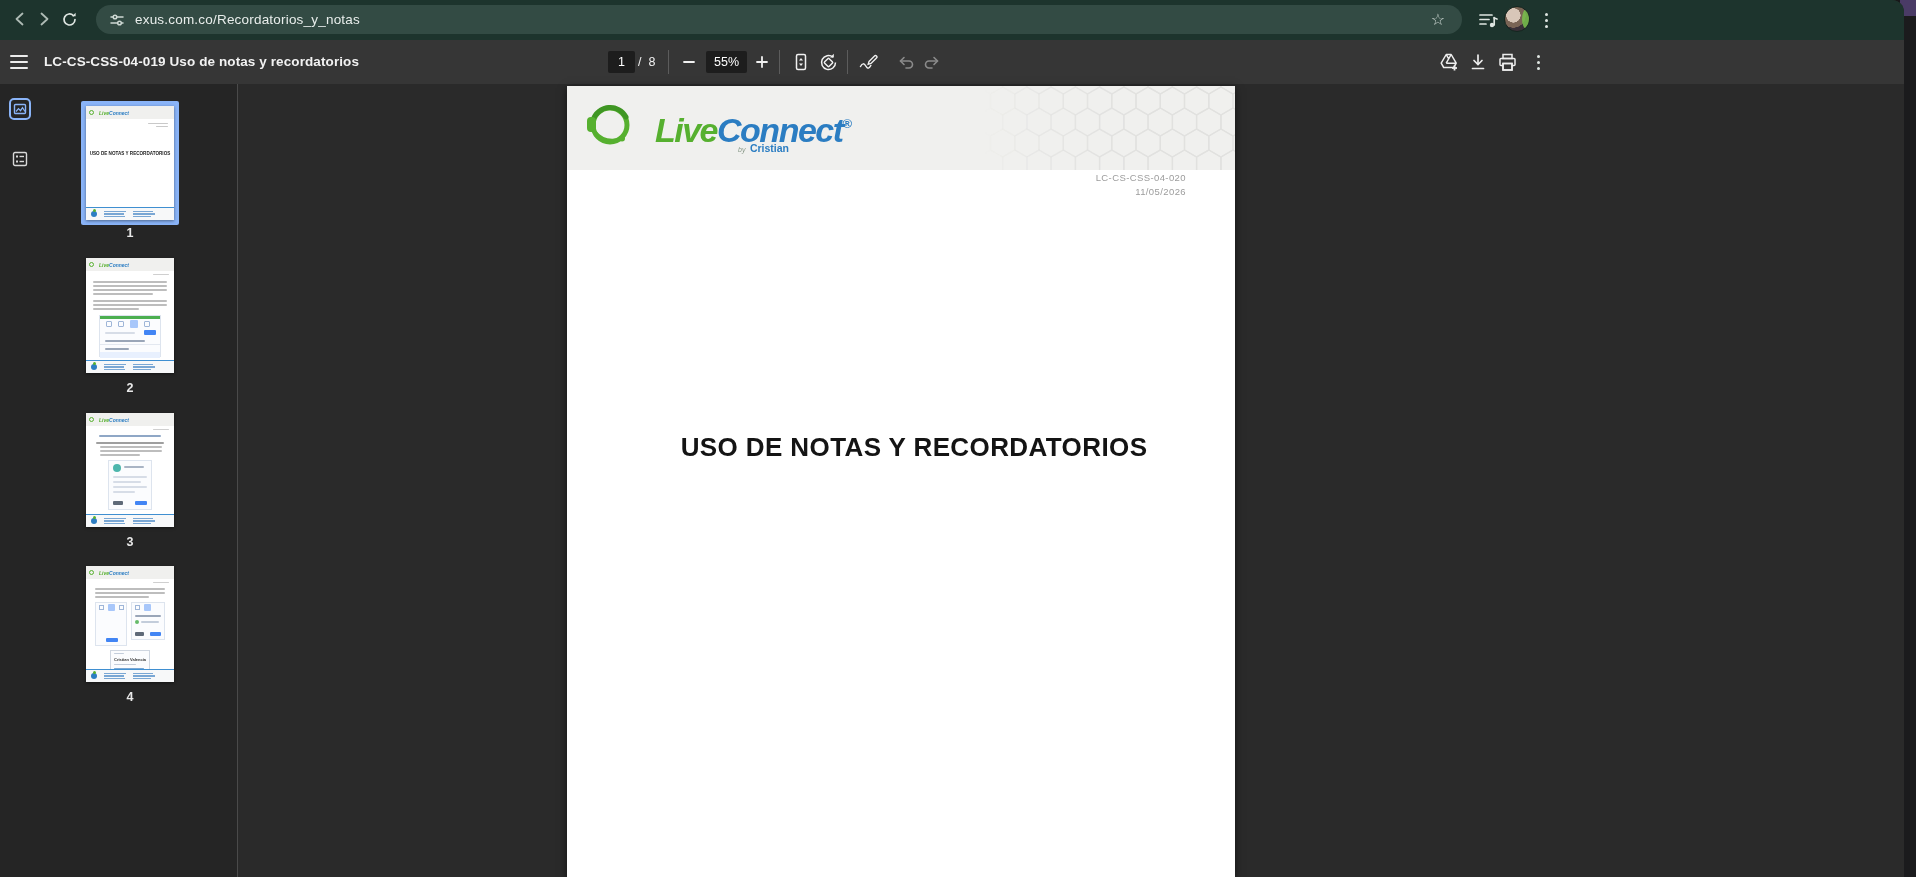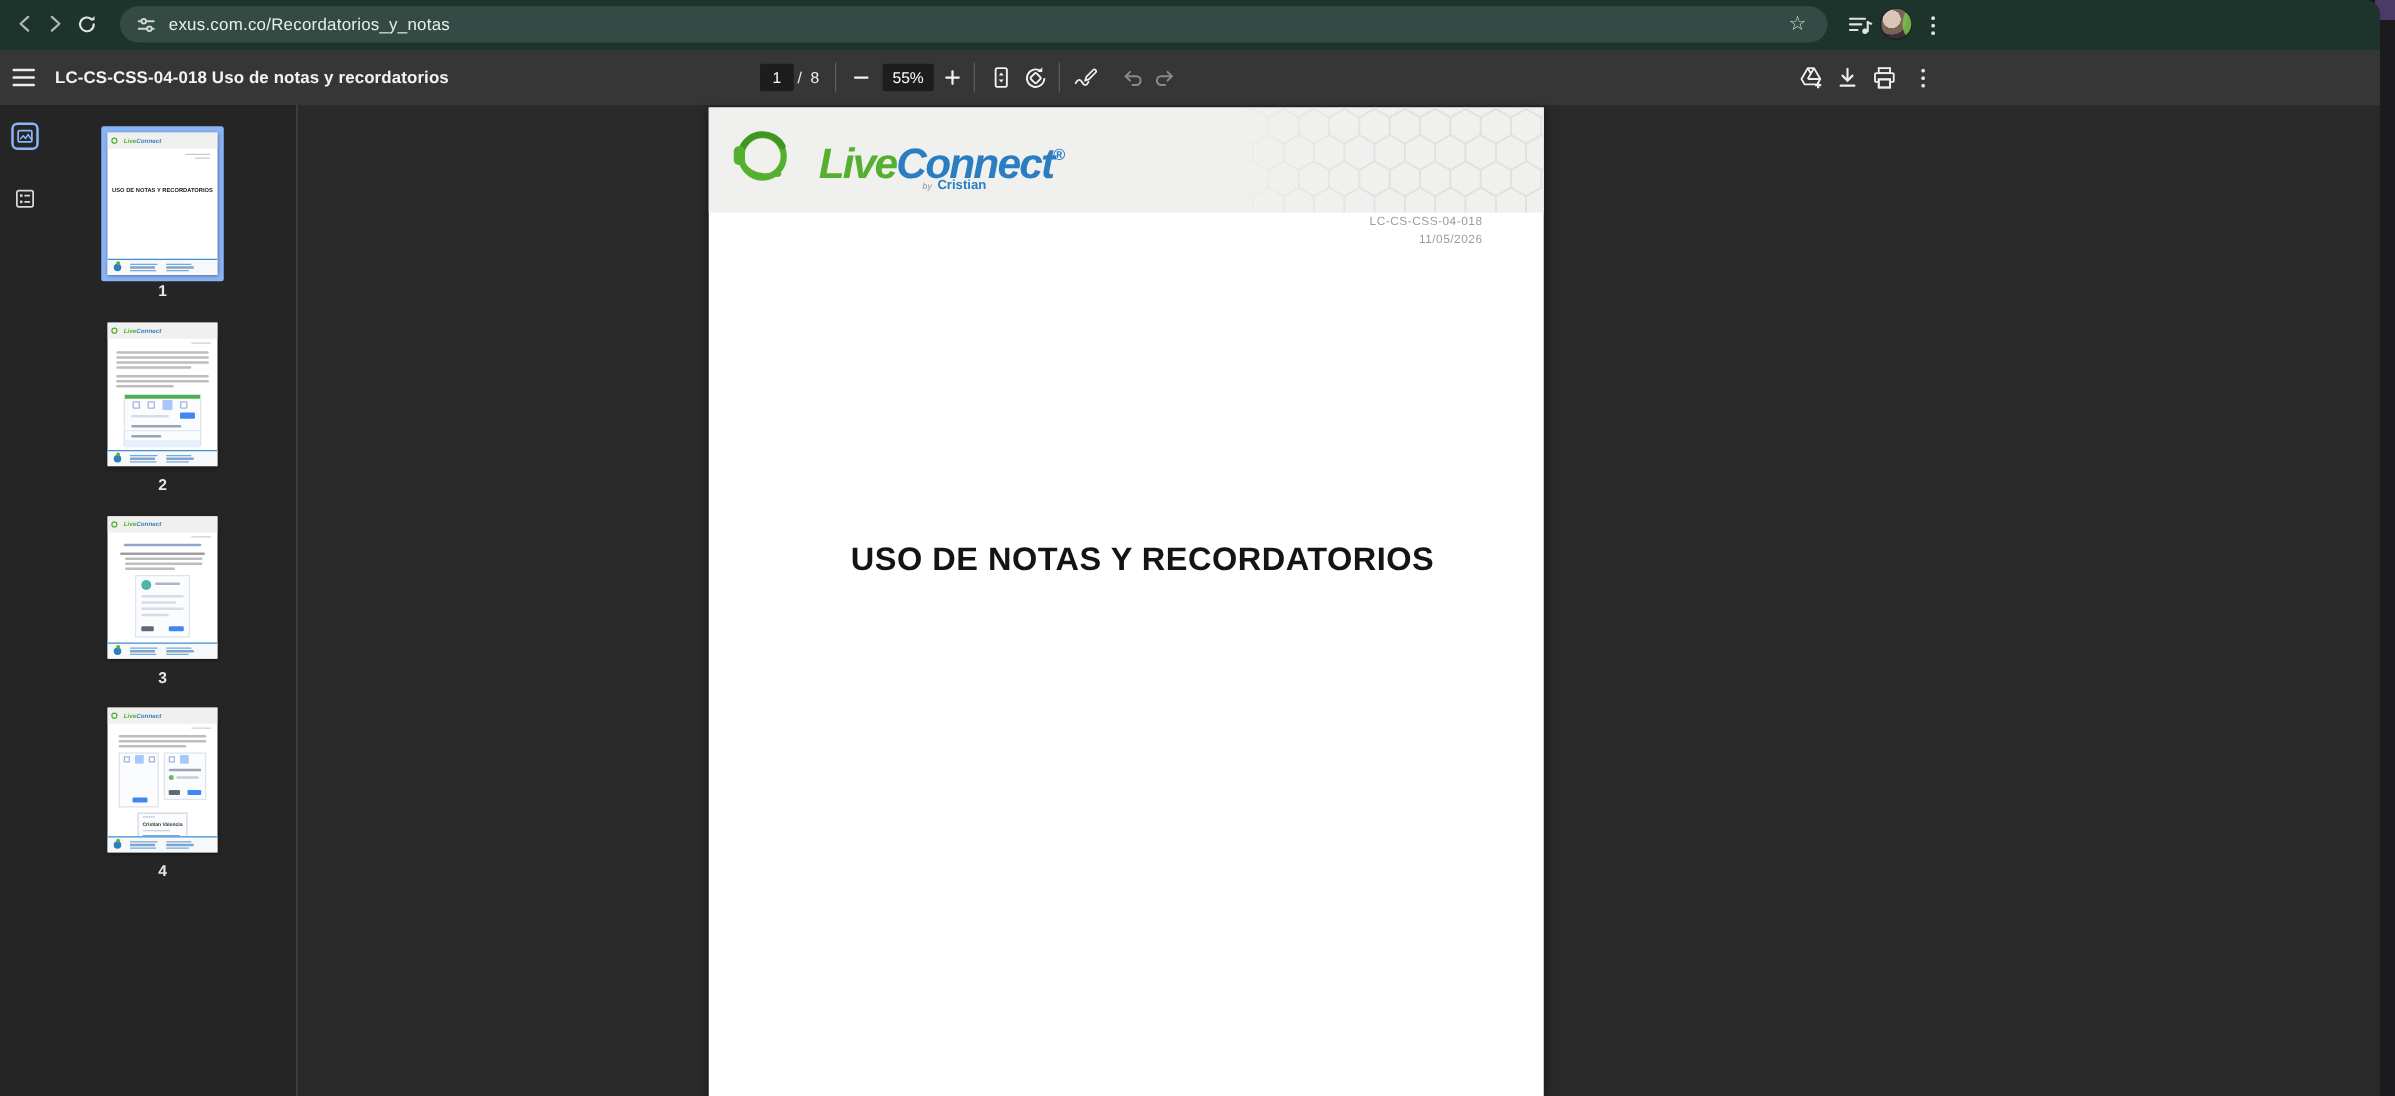--- a/index.html
+++ b/index.html
@@ -139,21 +139,21 @@
         <i></i>
       </div>
   </div>
 
   <div id="pdfbar">
     <div id="hamburger">
         <i></i>
         <i></i>
         <i></i>
       </div>
-    <div id="doc-title">LC-CS-CSS-04-018 Uso de notas y recordatorios</div>
+    <div id="doc-title">LC-CS-CSS-04-019 Uso de notas y recordatorios</div>
 
     <div class="tb-box" id="page-box">1</div>
     <div id="page-count">
       <span>/</span>&nbsp;&nbsp;<span>8</span>
     </div>
     <div class="tb-sep" style="left:668px"></div>
 
     <div class="tb-icon" style="left:678px">
       <svg width="14" height="14" viewBox="0 0 14 14">
           <line x1="2" y1="7" x2="12" y2="7" stroke="#f1f1f1" stroke-width="1.8" stroke-linecap="round"></line>
@@ -475,20 +475,20 @@
               <circle cx="41" cy="46.5" r="3" fill="#56b02f"></circle>
             </svg>
             <div id="logo-text"><span id="brand-live">Live</span><span id="brand-connect">Connect</span><span id="brand-reg">®</span></div>
           </div>
           <div id="byline">
             <span id="by-word">by</span>
             <span id="by-brand">Cristian</span>
           </div>
         </div>
         <div id="doc-meta">
-          <div>LC-CS-CSS-04-018</div>
+          <div>LC-CS-CSS-04-020</div>
           <div>11/05/2026</div>
         </div>
         <div id="page-title">USO DE NOTAS Y RECORDATORIOS</div>
       </div>
     </div>
   </div>
 </div>
 
 </body></html>

